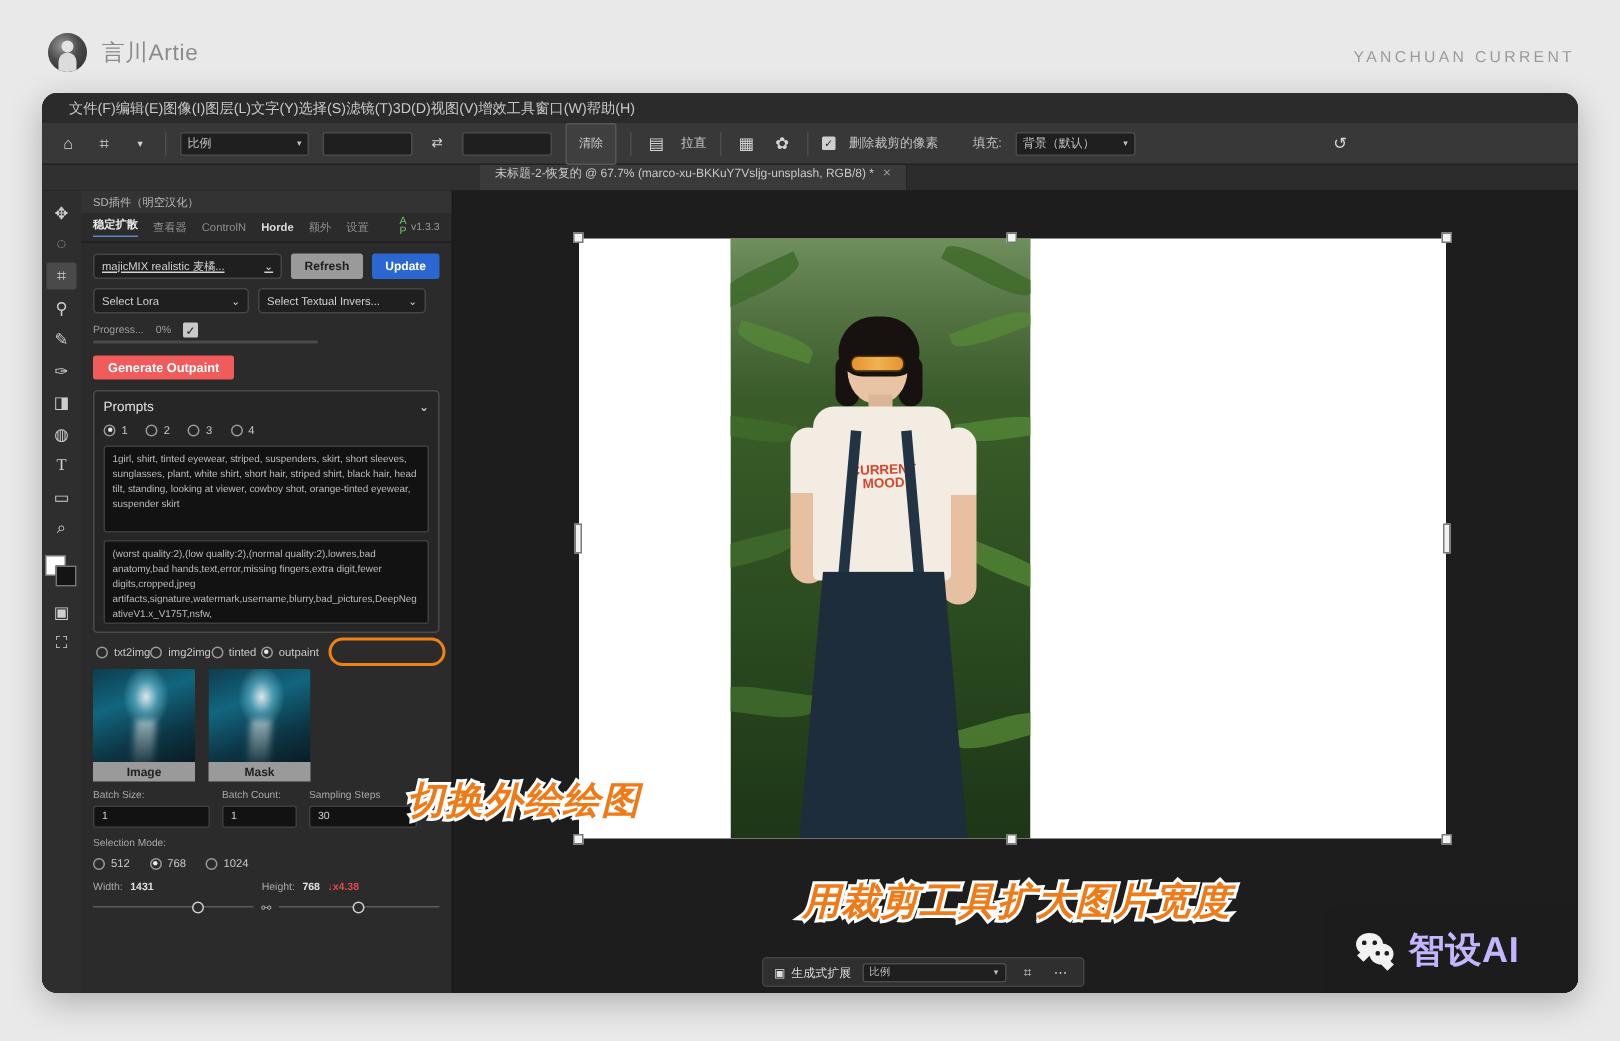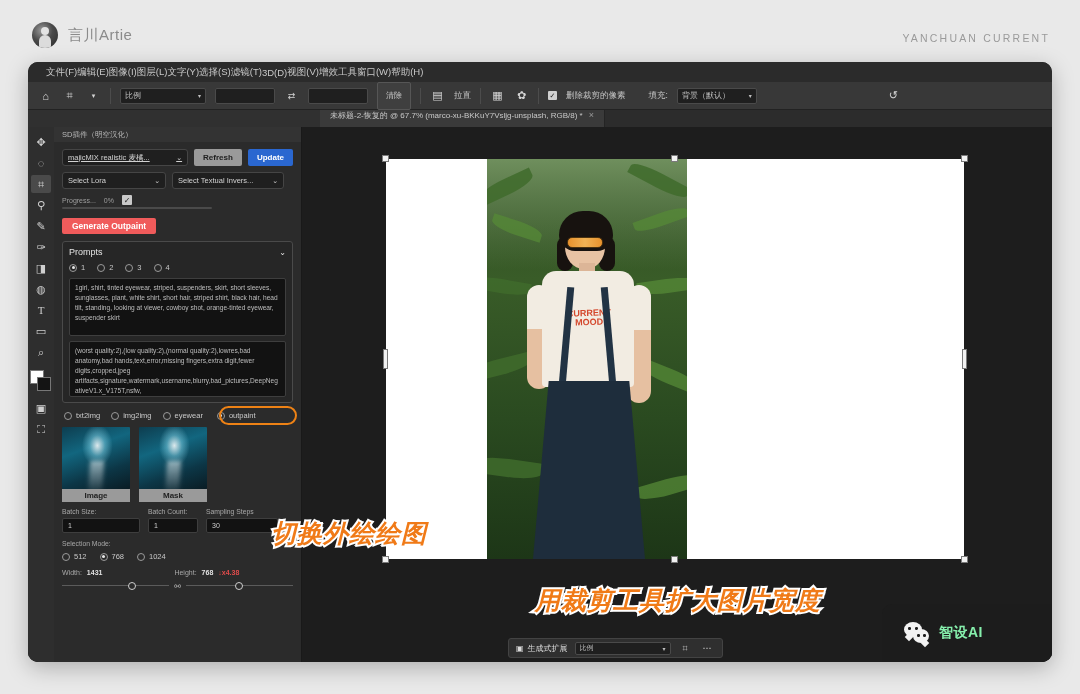--- a/index.html
+++ b/index.html
@@ -94,21 +94,21 @@
 
   .prompts-box { border:1px solid #4a4a4a; border-radius:3px; background:#262626; padding:5px 6px; }
   .prompts-head { display:flex; align-items:center; justify-content:space-between; font-size:9px; color:#e4e4e4; margin-bottom:6px; }
   .radios { display:flex; align-items:center; gap:12px; margin-bottom:6px; }
   .radio { display:flex; align-items:center; gap:4px; font-size:7.5px; color:#c9c9c9; }
   .rd { width:8px; height:8px; border:1px solid #9a9a9a; border-radius:50%; position:relative; }
   .rd.on::after { content:""; position:absolute; left:1.5px; top:1.5px; width:3px; height:3px; border-radius:50%; background:#e8e8e8; }
   .ta { background:#121212; border:1px solid #3e3e3e; border-radius:2px; padding:4px 5px;
         font-size:6.6px; line-height:1.5; color:#bdbdbd; margin-bottom:5px; word-break:break-word; }
 
-  .mode-row { display:flex; align-items:center; gap:11px; margin:8px 0 7px 2px; position:relative; }
+  .mode-row { display:flex; align-items:center; gap:0; margin:8px 0 7px 2px; position:relative; }
   .hl-ring { position:absolute; left:155px; top:-5px; width:78px; height:19px;
              border:2px solid #ee8215; border-radius:10px; }
 
   .thumbs { display:flex; gap:9px; margin-bottom:6px; }
   .thumb { width:68px; }
   .thumb-img { height:62px; border-radius:1px;
                background:
                  radial-gradient(ellipse 22px 30px at 52% 30%, rgba(255,255,255,.85) 0%, rgba(140,220,240,.45) 35%, rgba(0,0,0,0) 70%),
                  linear-gradient(160deg,#0d3d4f 0%,#12667f 35%,#0c3646 70%,#0a1c24 100%);
                position:relative; overflow:hidden; }
@@ -184,21 +184,21 @@
 
   
   .wechat { position:absolute; right:0; bottom:0; width:170px; height:58px; background:#1c1c1c;
             border-top-left-radius:10px; display:flex; align-items:center; gap:9px; padding-left:22px; }
   .wx-ic { position:relative; width:26px; height:22px; }
   .wx-b1 { position:absolute; left:0; top:0; width:18px; height:15px; border-radius:50%; background:#f2f2f2; }
   .wx-b1::after{content:"";position:absolute;left:2px;bottom:-3px;width:6px;height:6px;background:#f2f2f2;transform:rotate(45deg);}
   .wx-b2 { position:absolute; left:9px; top:7px; width:16px; height:14px; border-radius:50%; background:#f2f2f2; }
   .wx-b2::after{content:"";position:absolute;right:1px;bottom:-3px;width:6px;height:6px;background:#f2f2f2;transform:rotate(45deg);}
   .wx-dot{position:absolute;width:2.5px;height:2.5px;border-radius:50%;background:#1c1c1c;}
-  .wx-txt { font-size:14px; color:#86efac; font-weight:bold; letter-spacing:.5px; }
+  .wx-txt { font-size:24px; color:#c4b5fd; font-weight:bold; letter-spacing:.5px; }
 </style>
 </head>
 <body>
 
 <div id="root">
 
   <div class="outer-head">
     <div class="author">
       <div class="avatar"></div>
       <div class="author-name">言川Artie</div>
@@ -279,20 +279,32 @@
           <div class="sw-w"></div>
           <div class="sw-b"></div>
         </div>
         <div class="tool" style="margin-top:4px;">▣</div>
         <div class="tool">⛶</div>
       </div>
 
       <div class="sdpanel">
         <div class="sd-title">SD插件（明空汉化）</div>
 
+        <div class="sd-tabs">
+          <div class="sd-tab active">稳定扩散</div>
+          <div class="sd-tab">查看器</div>
+          <div class="sd-tab">ControlN</div>
+          <div class="sd-tab" style="color:#dcdcdc;font-weight:bold;">Horde</div>
+          <div class="sd-tab">额外</div>
+          <div class="sd-tab">设置</div>
+          <div class="sd-ver">
+            <span class="ap-mark">A<br>P</span>
+            <span>v1.3.3</span>
+          </div>
+        </div>
 
         <div class="sd-body">
 
           <div class="row">
             <div class="dd" style="width:128px;text-decoration:underline;">
               <span>majicMIX realistic 麦橘...</span>
                 <span style="font-size:7px;">⌄</span>
             </div>
             <div class="btn-refresh">Refresh</div>
             <div class="btn-update">Update</div>
@@ -349,21 +361,21 @@
             <label class="radio">
                 <span class="rd"></span>
                 <span>txt2img</span>
               </label>
             <label class="radio">
                 <span class="rd"></span>
                 <span>img2img</span>
               </label>
             <label class="radio">
                 <span class="rd"></span>
-                <span>eyewear</span>
+                <span>tinted</span>
               </label>
             <label class="radio" style="margin-left:3px;">
                 <span class="rd on"></span>
                 <span>outpaint</span>
               </label>
             <div class="hl-ring"></div>
           </div>
 
           <div class="thumbs">
             <div class="thumb">

